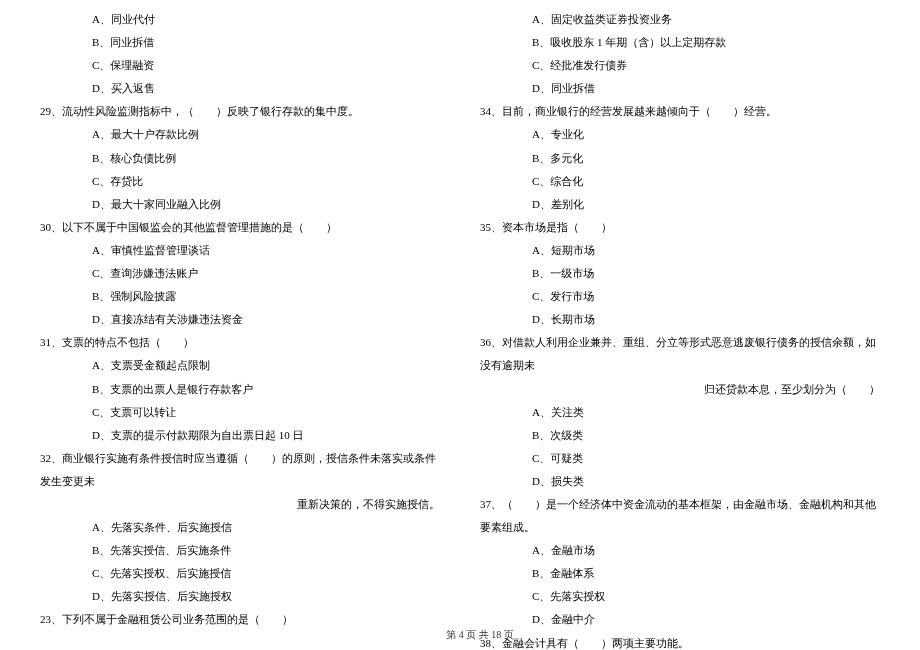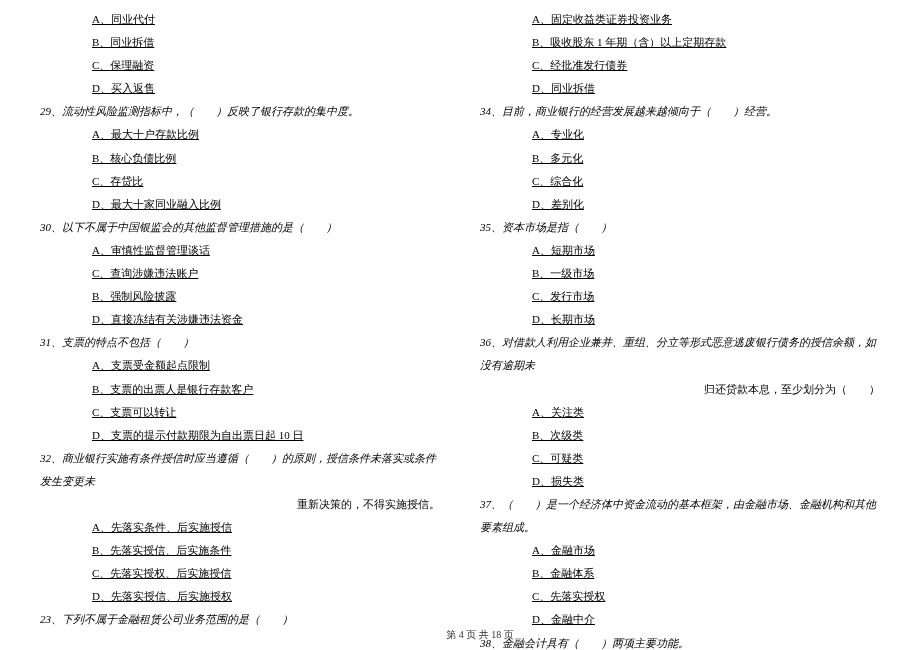--- a/index.html
+++ b/index.html
@@ -17,27 +17,25 @@
       padding: 8px 20px 0 20px;
     }
     .column {
       flex: 1;
       padding: 0 20px;
     }
     .option {
       line-height: 2.1;
       padding-left: 52px;
       color: #000;
-      text-decoration: underline;
     }
     .question {
       line-height: 2.1;
       color: #000;
       padding-left: 0;
-      font-style: italic;
     }
     .question-cont {
       line-height: 2.1;
       color: #000;
       padding-left: 0;
       text-align: right;
     }
     .footer {
       position: absolute;
       bottom: 8px;

